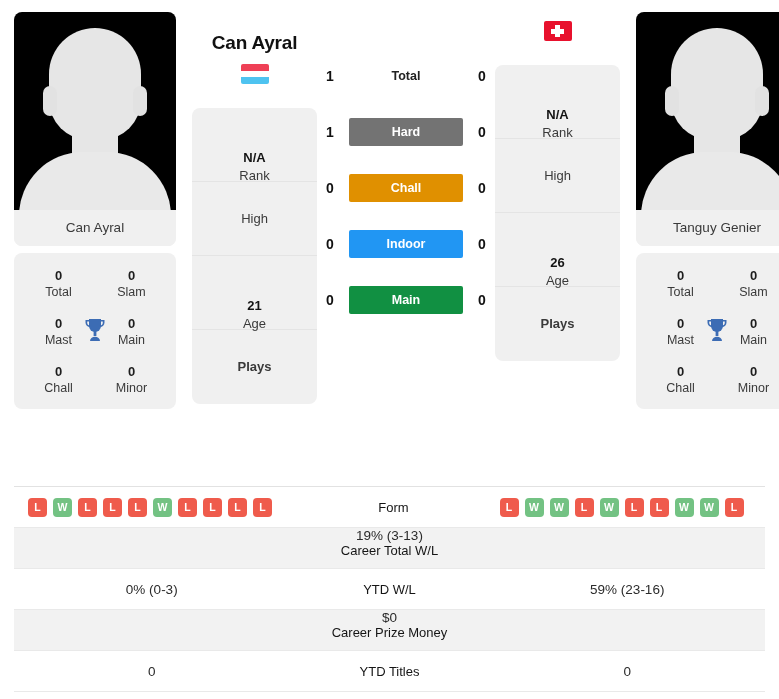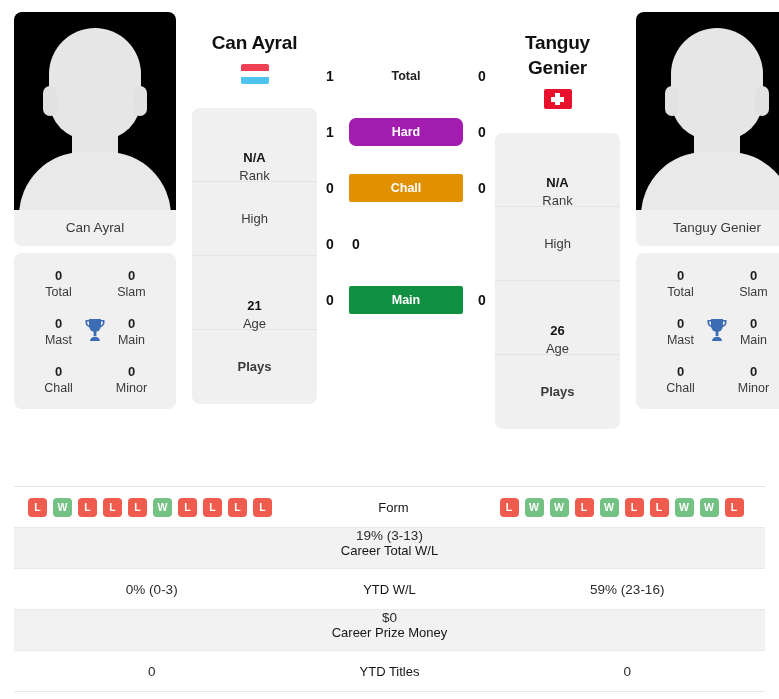--- a/index.html
+++ b/index.html
@@ -363,41 +363,41 @@
     </div>
 
     <div class="h2h">
       <div class="h2h-row">
         <div class="h2h-score">1</div>
         <div class="h2h-label plain">Total</div>
         <div class="h2h-score">0</div>
       </div>
       <div class="h2h-row">
         <div class="h2h-score">1</div>
-        <div class="h2h-label chip" style="background: #a21caf; border-radius: 7px;">Hard</div>
+        <div class="h2h-label chip" style="background: #737373;">Hard</div>
         <div class="h2h-score">0</div>
       </div>
       <div class="h2h-row">
         <div class="h2h-score">0</div>
         <div class="h2h-label chip" style="background: rgb(224, 144, 0);">Chall</div>
         <div class="h2h-score">0</div>
       </div>
       <div class="h2h-row">
         <div class="h2h-score">0</div>
+        <div class="h2h-label chip" style="background: rgb(33, 150, 243);">Indoor</div>
         <div class="h2h-score">0</div>
       </div>
       <div class="h2h-row">
         <div class="h2h-score">0</div>
         <div class="h2h-label chip" style="background: rgb(17, 144, 66);">Main</div>
         <div class="h2h-score">0</div>
       </div>
     </div>
 
     <div class="mid-col right">
-      <div class="pname"><span>Tanguy</span><br><span>Genier</span></div>
       <div class="flag-wrap">
         <div class="flag-ch">
           <div class="cross-v"></div>
           <div class="cross-h"></div>
         </div>
       </div>
       <div class="vitals">
         <div class="vblock">
           <div class="vval">N/A</div>
           <div class="vlab">Rank</div>

